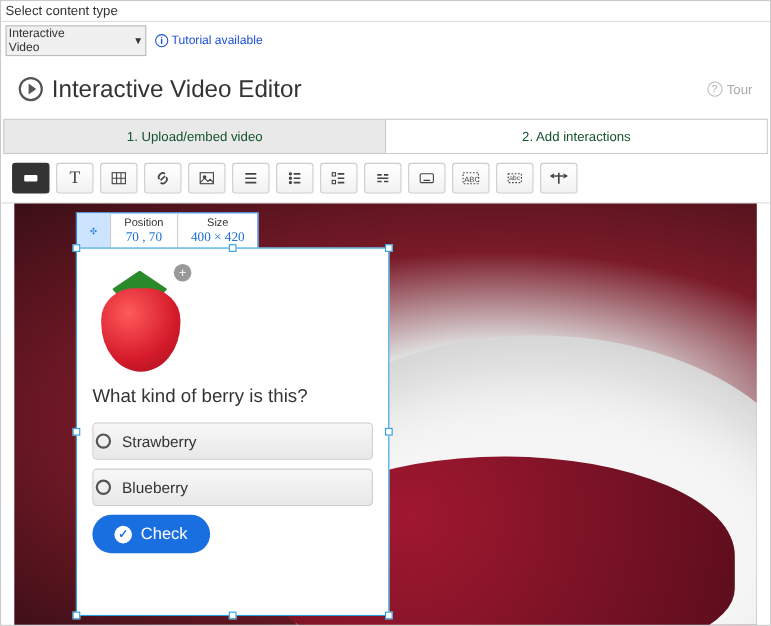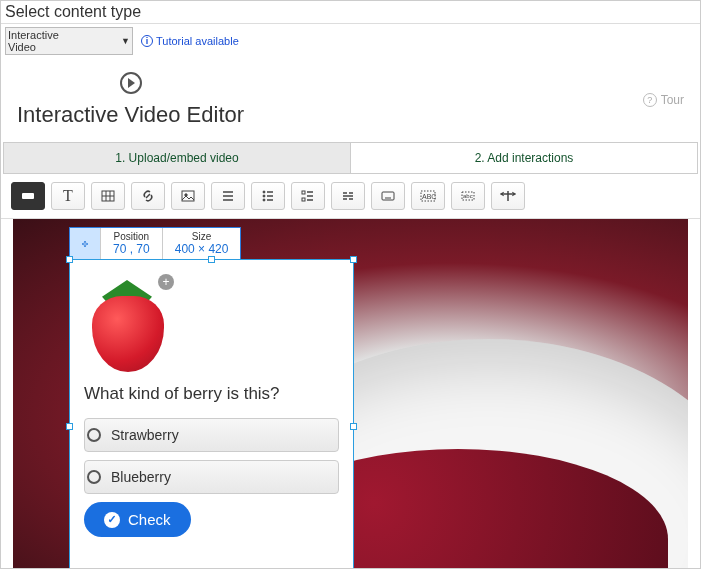--- a/index.html
+++ b/index.html
@@ -1,42 +1,42 @@
 <!DOCTYPE html>
 <html><head>
 <meta charset="utf-8">
 <style>
 * { box-sizing: border-box; margin: 0; padding: 0; }
 body { font-family: Arial, sans-serif; font-size: 13px; color: #333; background: #fff; width: 701px; height: 569px; overflow: hidden; border: 1px solid #ccc; }
-.top-label { padding: 2px 4px; font-size: 16px; border-bottom: 1px solid #ddd; }
+.top-label { padding: 2px 4px; font-size: 12px; border-bottom: 1px solid #ddd; }
 .top-row { display: flex; align-items: center; padding: 3px 4px; gap: 8px; }
 .select-wrap { background: #f0f0f0; border: 1px solid #bbb; font-size: 11px; padding: 1px 2px; width: 128px; display:flex; justify-content:space-between; align-items:center;gap:36px;}
 .select-wrap .caret { font-size: 9px; }
 .tutorial { color: #1a4fd6; font-size: 11px; display:flex; align-items:center; gap:3px;}
 .tutorial .info { display:inline-flex; width:12px;height:12px;border:1px solid #1a4fd6;border-radius:50%; align-items:center;justify-content:center; font-size:9px; font-weight:bold;}
 .header { display:flex; justify-content:space-between; align-items:center; padding: 14px 16px; }
-.header-left { display:flex; align-items:center; gap:8px; font-size:22px; color:#333;flex-direction:column;}
+.header-left { display:flex; align-items:center; gap:8px; font-size:22px; color:#333;}
 .header-left .play-circ { width:22px;height:22px;border:2px solid #555;border-radius:50%;display:flex;align-items:center;justify-content:center;}
 .header-left .play-circ::before{content:"";border-left:7px solid #555;border-top:5px solid transparent;border-bottom:5px solid transparent;margin-left:2px;}
 .tour { color:#aaa; font-size:12px; display:flex; align-items:center; gap:4px;}
 .tour .q{width:14px;height:14px;border:1.5px solid #bbb;border-radius:50%;display:flex;align-items:center;justify-content:center;font-size:9px;}
 .tabs { display:flex; border:1px solid #ccc; border-left:none; background:#e9e9e9; margin:0 2px;}
 .tab { flex:1; text-align:center; padding:8px 0; font-size:12px; color:#14532d; border-left:1px solid #ccc; cursor:pointer;}
 .tab.active { background:#fff; }
 .toolbar { display:flex; gap:6px; padding:8px 10px; background:#fff; border-bottom:1px solid #ddd;}
 .tbtn { width:34px; height:28px; border:1px solid #ccc; border-radius:3px; background:linear-gradient(#fff,#f2f2f2); display:flex; align-items:center; justify-content:center; cursor:pointer; color:#444;}
 .tbtn.dark { background:#333; border-color:#333; color:#fff;}
 .tbtn svg { width:16px; height:16px; }
 .canvas { position:relative; height:396px; margin:0 12px; overflow:hidden; background: radial-gradient(ellipse at 65% 50%, #fafafa 0%, #e0e0e0 25%, #7a1a28 55%, #3a0f16 100%);}
 .bowl { position:absolute; right:-60px; top:120px; width:520px; height:340px; background:#f5f5f5; border-radius:50%; box-shadow: inset 0 30px 60px rgba(0,0,0,0.15);}
 .berries { position:absolute; right:20px; top:230px; width:420px; height:180px; border-radius:60% 60% 40% 40%; background: radial-gradient(circle at 30% 30%, #a01830, #5a0d1c);}
 .info-panel { position:absolute; left:56px; top:8px; display:flex; border:1px solid #2b7de0; background:#fff;}
 .info-cell { padding:3px 12px; text-align:center; font-size:10px; border-left:1px solid #ccc;}
 .info-cell:first-child{border-left:none;}
-.info-cell .val{ color:#1a6fd6; font-size:12px;}
+.info-cell .val{ color:#1a6fd6; font-size:12px;font-family:Liberation Serif, serif;}
 .move-cell { background:#cce4ff; display:flex; align-items:center; justify-content:center; width:30px;}
 .overlay { position:absolute; left:56px; top:40px; width:285px; height:335px; background:#fff; border:1px solid #2b9de0; padding:14px 14px 10px 14px;}
 .handle { position:absolute; width:7px; height:7px; background:#fff; border:1px solid #2b9de0;}
 .h-nw{left:-4px;top:-4px}.h-n{left:50%;top:-4px;margin-left:-4px}.h-ne{right:-4px;top:-4px}.h-w{left:-4px;top:50%;margin-top:-4px}.h-e{right:-4px;top:50%;margin-top:-4px}.h-sw{left:-4px;bottom:-4px}.h-s{left:50%;bottom:-4px;margin-left:-4px}.h-se{right:-4px;bottom:-4px}
 .strawberry { position:relative; width:90px; height:100px; margin-bottom:10px;}
 .strawberry .body{position:absolute;left:8px;top:22px;width:72px;height:76px;background:radial-gradient(circle at 35% 30%, #ff5a5a, #d41a2a 60%, #a01020);border-radius:50% 50% 60% 60% / 45% 45% 70% 70%;}
 .strawberry .leaf{position:absolute;left:18px;top:6px;width:50px;height:28px;background:#2a8a2a;clip-path:polygon(50% 0,100% 60%,80% 100%,50% 70%,20% 100%,0 60%);}
 .add-btn{position:absolute;right:0;top:0;width:16px;height:16px;background:#999;border-radius:50%;color:#fff;font-size:12px;display:flex;align-items:center;justify-content:center;}
 .question { font-size:17px; margin:10px 0 14px 0;}
 .opt { background:linear-gradient(#f7f7f7,#e8e8e8); border:1px solid #ccc; border-radius:4px; padding:8px 2px; margin-bottom:8px; display:flex; align-items:center; gap:10px; font-size:14px;}

